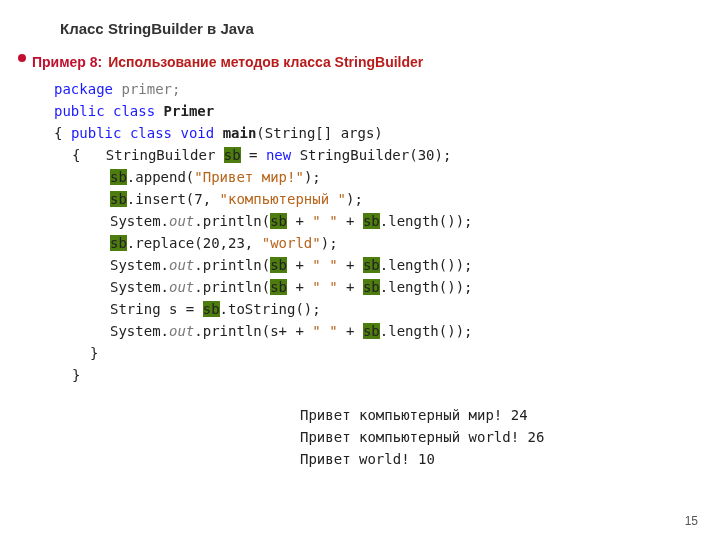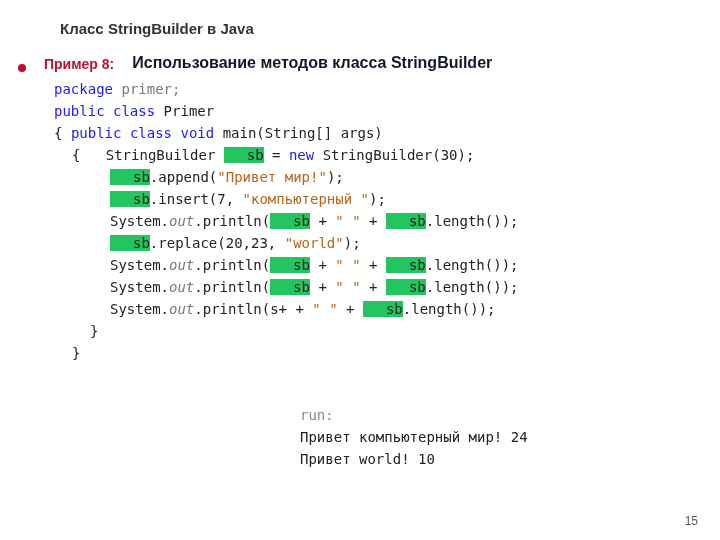--- a/index.html
+++ b/index.html
@@ -19,55 +19,55 @@
     font-size: 15px;
     font-weight: bold;
     color: #333;
     margin-left: 20px;
   }
   .subtitle-line {
     position: absolute;
     top: 54px;
     left: 18px;
     display: flex;
-    align-items: flex-end;
-    gap: 18px;
+    align-items: flex-start;
+    gap: 6px;
   }
   .bullet {
     width: 8px;
     height: 8px;
     border-radius: 50%;
     background: #c01030;
     flex-shrink: 0;
   }
   .example-label {
     color: #c01030;
     font-weight: bold;
     font-size: 14px;
   }
   .subtitle-text {
-    color: #0f172a;
+    color: #b91c1c;
     font-weight: bold;
-    font-size: 16px;
+    font-size: 14px;
   }
   .code-area {
     position: absolute;
     top: 78px;
     left: 54px;
     font-family: "Lucida Console", Consolas, monospace;
     font-size: 14px;
     line-height: 22px;
     color: #222;
   }
   .kw { color: #1a1aff; }
   .grey { color: #7a7a7a; }
   .italic { font-style: italic; }
   .str { color: #b8641a; }
-  .hl { background: #22c55e; padding-left: 23px; }
-  .bold { font-weight: normal; }
+  .hl { background: #4d7c0f; }
+  .bold { font-weight: bold; }
 
   .output-area {
     position: absolute;
     top: 404px;
     left: 300px;
     font-family: "Lucida Console", Consolas, monospace;
     font-size: 14px;
     line-height: 22px;
     color: #222;
   }
@@ -117,25 +117,28 @@
   <div style="padding-left:56px;">
     <span class="hl">sb</span><span>.replace(20,23, </span><span class="str">"world"</span><span>);</span>
   </div>
   <div style="padding-left:56px;">
     <span>System.</span><span class="grey italic">out</span><span>.println(</span><span class="hl">sb</span><span> + </span><span class="str">" "</span><span> + </span><span class="hl">sb</span><span>.length());</span>
   </div>
   <div style="padding-left:56px;">
     <span>System.</span><span class="grey italic">out</span><span>.println(</span><span class="hl">sb</span><span> + </span><span class="str">" "</span><span> + </span><span class="hl">sb</span><span>.length());</span>
   </div>
   <div style="padding-left:56px;">
+    <span>String s = </span><span class="hl">sb</span><span>.toString();</span>
+  </div>
+  <div style="padding-left:56px;">
     <span>System.</span><span class="grey italic">out</span><span>.println(</span><span>s</span>+<span> + </span><span class="str">" "</span><span> + </span><span class="hl">sb</span><span>.length());</span>
   </div>
   <div style="padding-left:36px;"><span>}</span></div>
   <div style="padding-left:18px;"><span>}</span></div>
 </div>
 
 <div class="output-area">
-  <div class="run">run:</div>
   <div>Привет компьютерный мир! 24</div>
+  <div>Привет компьютерный world! 26</div>
   <div>Привет  world! 10</div>
 </div>
 
 <div class="page-number">15</div>
 
 </body></html>

